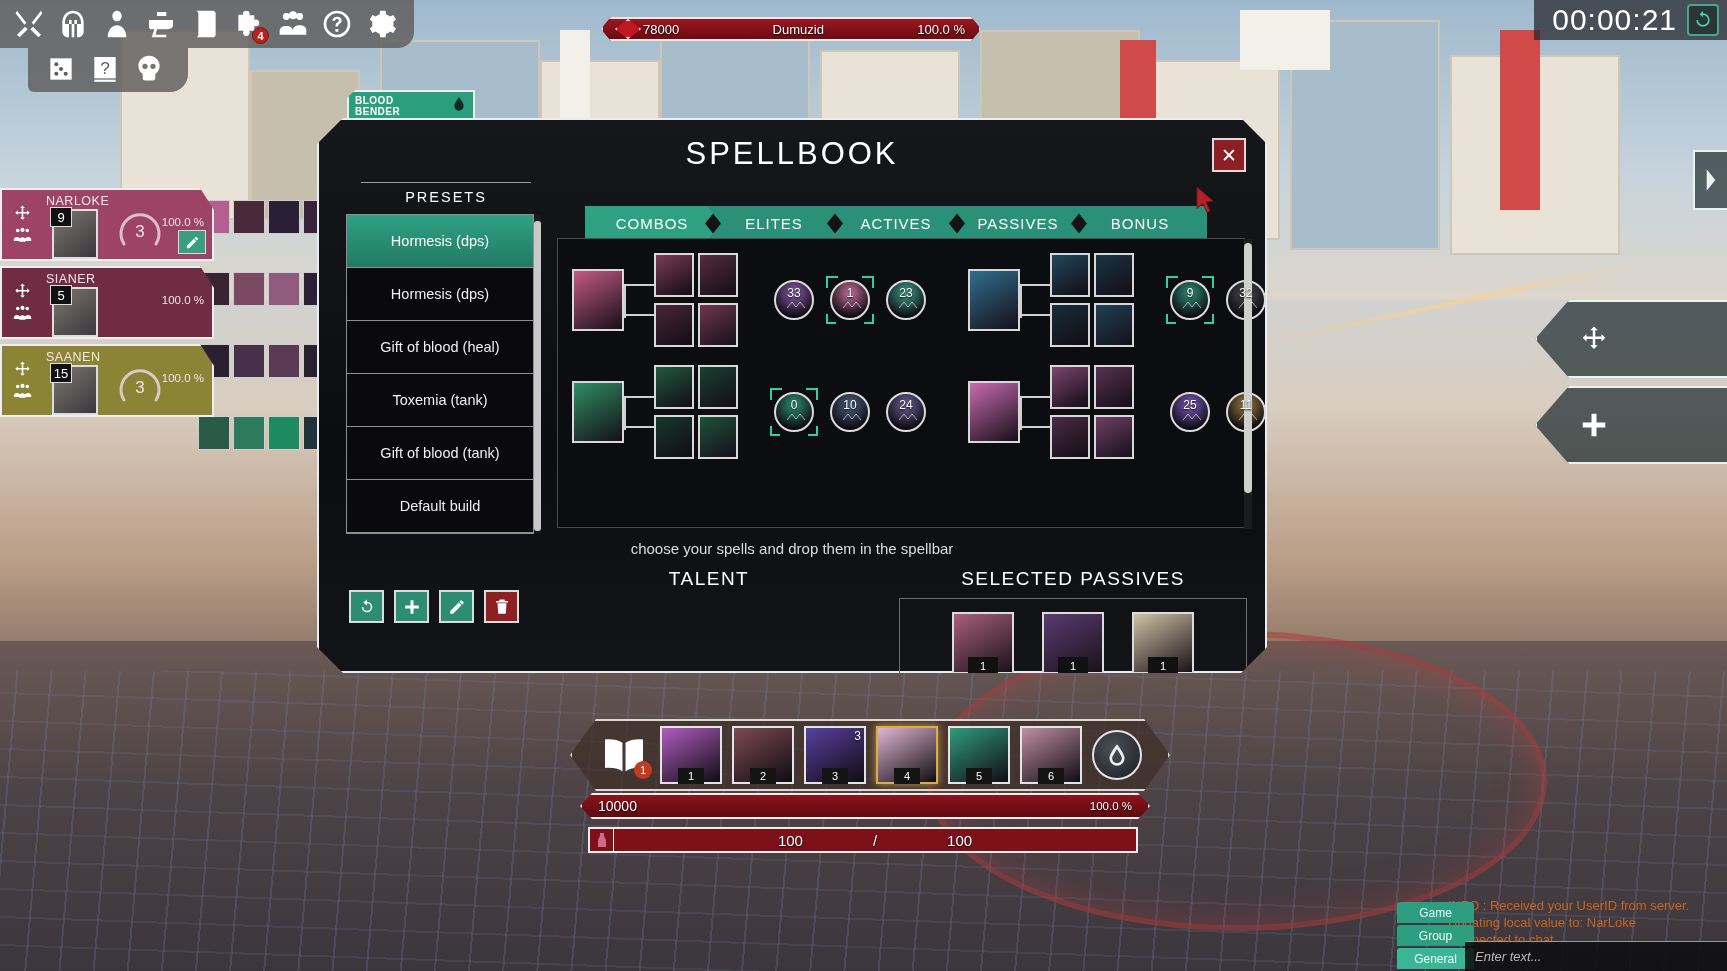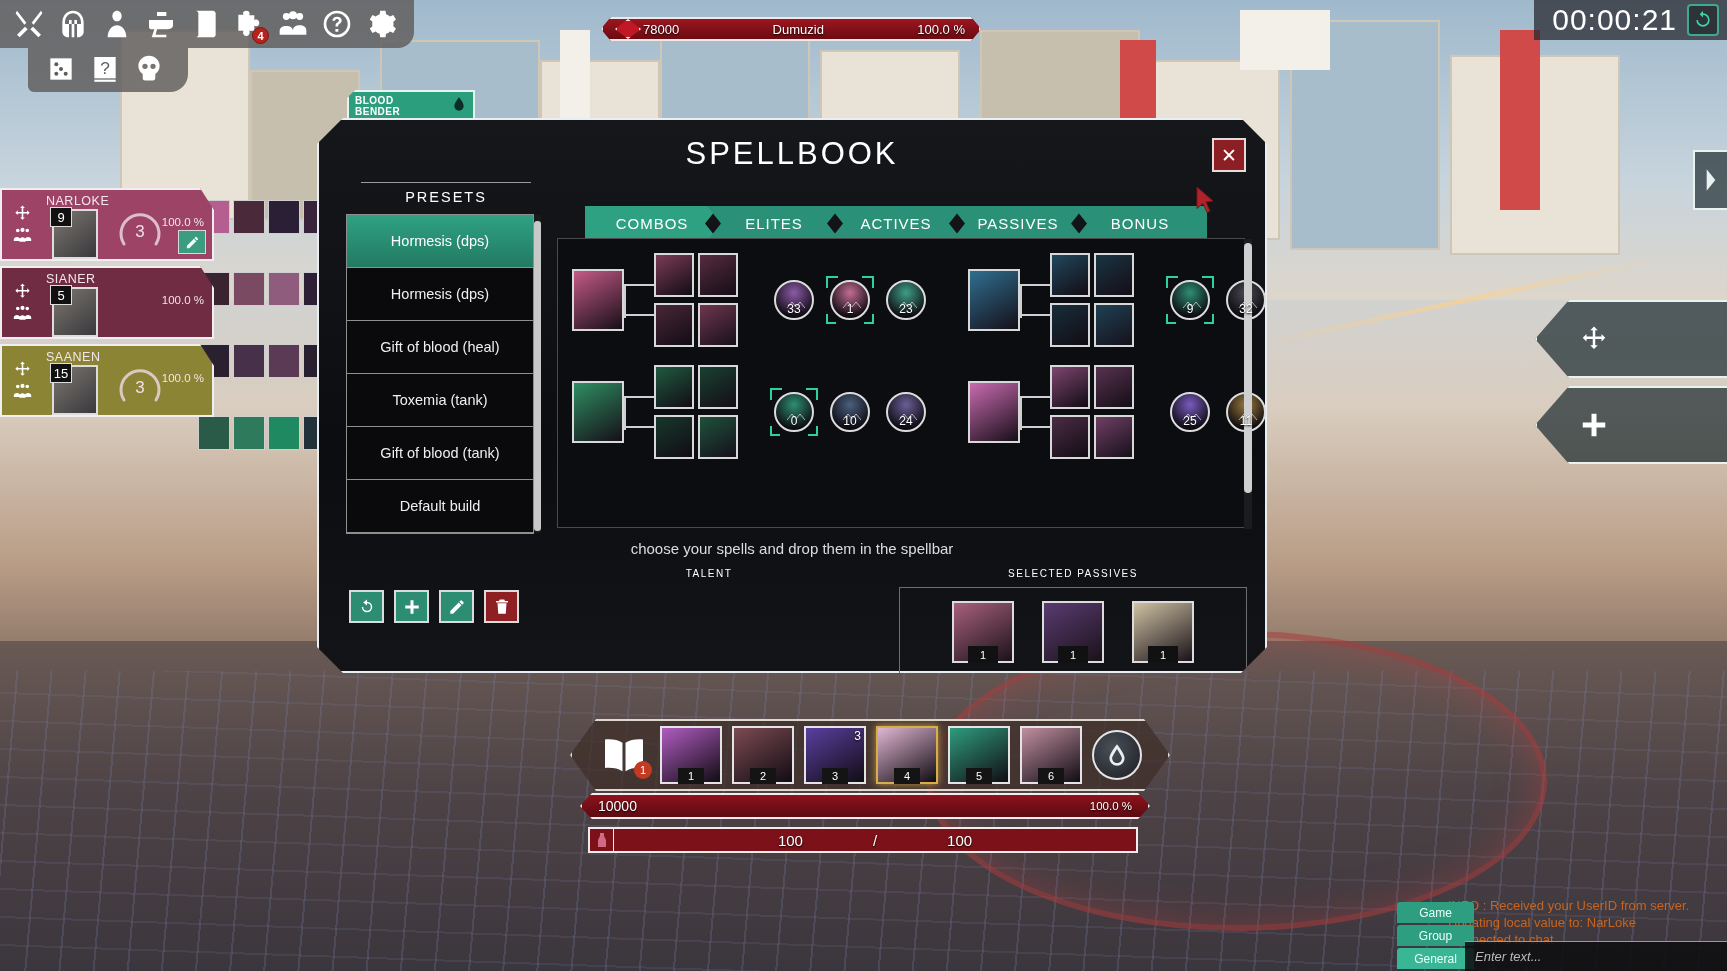--- a/index.html
+++ b/index.html
@@ -222,38 +222,38 @@
   .connector::before, .connector::after {
     content:''; position:absolute; left:0; width:30px; height:2px; background:#cfcfcf;
   }
   .connector::before { top:8px; }
   .connector::after { bottom:8px; }
   .connector .stem { position:absolute; left:0; top:8px; width:2px; height:34px; background:#cfcfcf; }
   .circ {
     width:40px; height:40px; border-radius:50%; border:2px solid #dcdcdc;
     position:relative; overflow:hidden; display:flex; align-items:flex-end; justify-content:center;
   }
-  .circ .cnum { position:relative; z-index:3; color:#fff; font-size:12px; padding-bottom:2px; text-shadow:0 1px 2px #000;}
+  .circ .cnum { position:relative; z-index:3; color:#fff; font-size:12px; padding-bottom:18px; text-shadow:0 1px 2px #000;}
   .circ-wrap { position:relative; width:48px; height:48px; display:flex; align-items:center; justify-content:center; }
   .circ-wrap.sel::before, .circ-wrap.sel::after,
   .circ-wrap.sel > .ctl, .circ-wrap.sel > .cbr {
     content:''; position:absolute; width:10px; height:10px; border:2px solid #2fcf9f;
   }
   .circ-wrap.sel::before { left:0; top:0; border-right:none; border-bottom:none; }
   .circ-wrap.sel::after { right:0; top:0; border-left:none; border-bottom:none; }
   .circ-wrap.sel > .ctl { left:0; bottom:0; border-right:none; border-top:none; }
   .circ-wrap.sel > .cbr { right:0; bottom:0; border-left:none; border-top:none; }
 
   
   .hint { position:absolute; left:0; top:420px; width:100%; text-align:center; color:#dcdcdc; font-size:15px; }
 
   
   .talent-wrap { position:absolute; left:216px; top:448px; width:348px; }
   .passives-wrap { position:absolute; left:580px; top:448px; width:348px; }
-  .sec-title { text-align:center; color:#fff; font-size:10px; letter-spacing:1.5px; margin-bottom:8px; }
+  .sec-title { text-align:center; color:#fff; font-size:19px; letter-spacing:1.5px; margin-bottom:8px; }
   .sec-box { border:1px solid #6e6e6e; height:90px; display:flex; align-items:center; padding:0 14px; }
   .talent-star { width:64px; height:64px; border-radius:50%;
     background: radial-gradient(circle at 38% 32%, #ffe675, #e2a910 62%, #a97906);
     display:flex; align-items:center; justify-content:center; flex:none; }
   .talent-star svg { width:42px; height:42px; fill:#f6d53a; }
   .talent-div { width:1px; height:86px; background:#6e6e6e; margin:0 16px; }
   .talent-txt { flex:1; text-align:center; }
   .talent-lvl { color:#fff; font-size:25px; margin-bottom:4px; }
   .talent-sub { color:#cfcfcf; font-size:11.5px; }
   .passive-slots { display:flex; gap:28px; justify-content:center; width:100%; }

